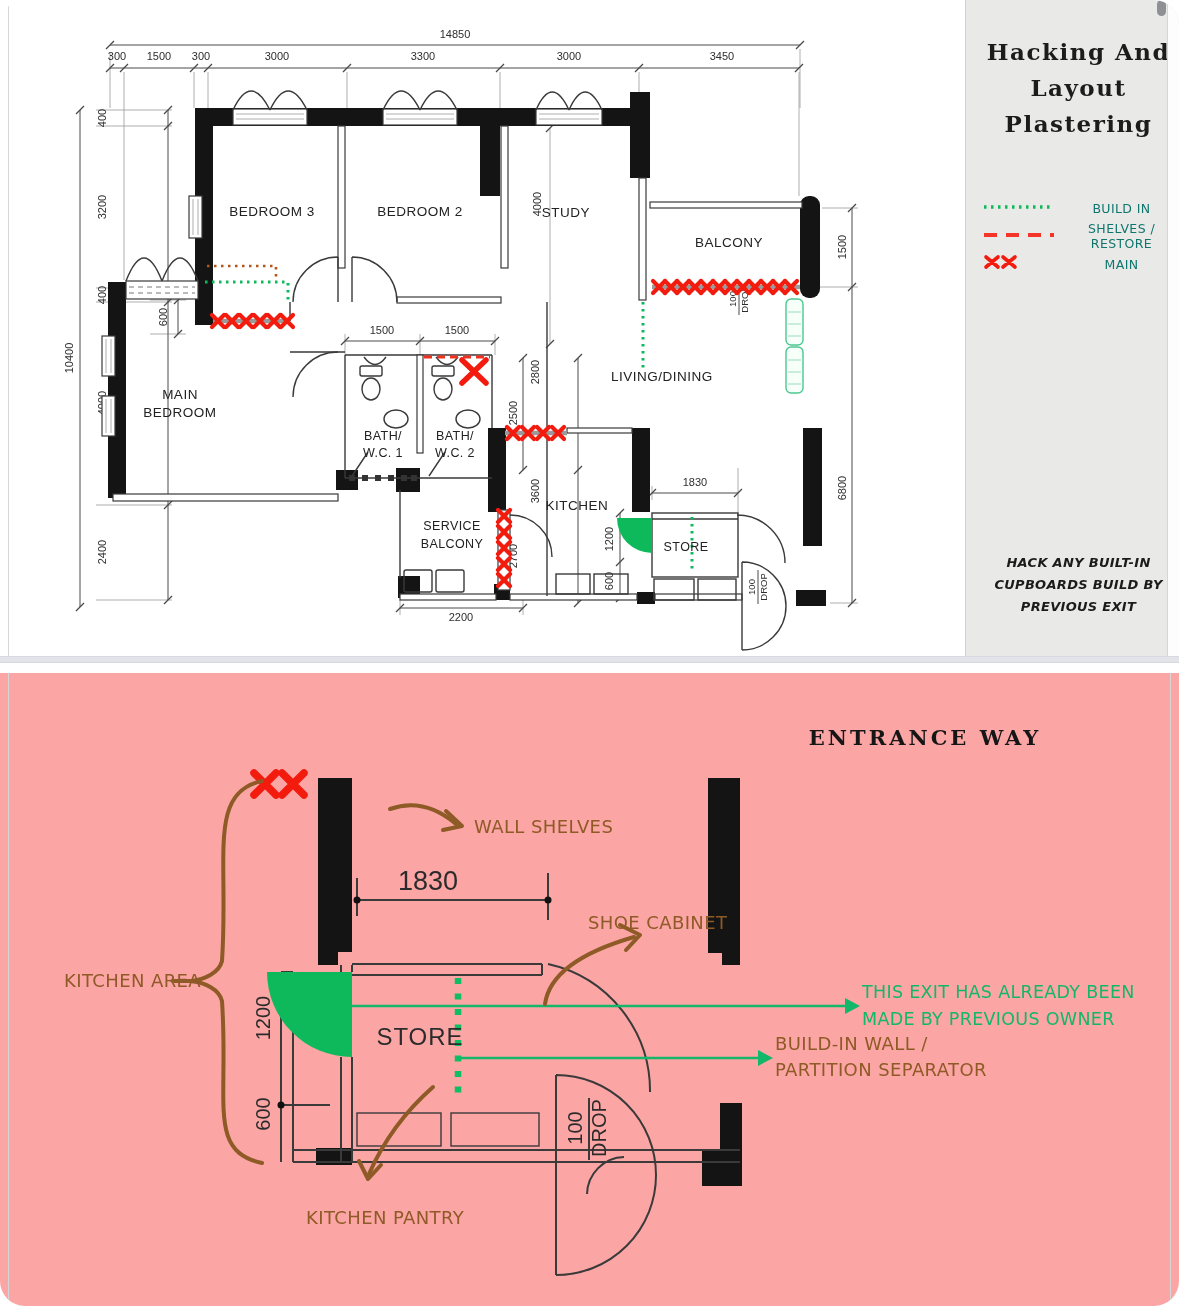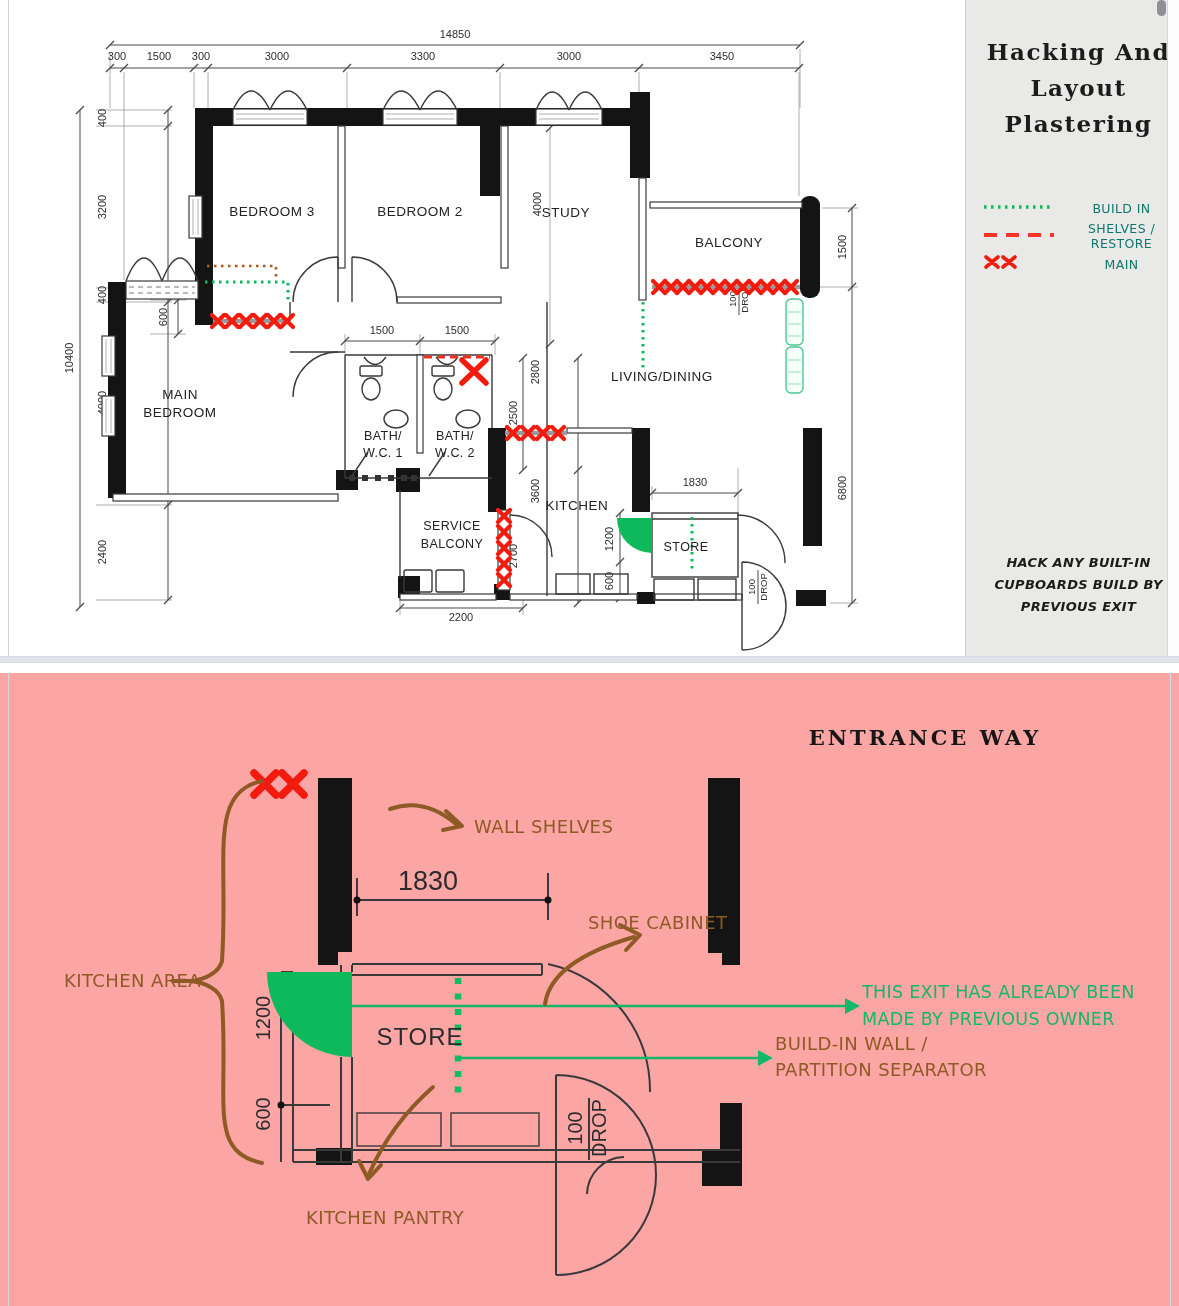--- a/index.html
+++ b/index.html
@@ -1,17 +1,17 @@
 <!DOCTYPE html>
 <html><head>
 <meta charset="utf-8">
 <style>
   html,body{margin:0;padding:0;background:#fff;}
   #app{position:relative;width:1179px;height:1306px;background:#fff;overflow:hidden;
-       font-family:"Liberation Sans",sans-serif;}
+       font-family:"Liberation Sans",sans-serif;border-radius:25px;}
   .edge{position:absolute;width:1px;background:#d6d6d6;}
   .top-sheet{position:absolute;left:0;top:0;width:941px;height:656px;background:#fff;}
   .sidebar{position:absolute;left:965px;top:0;width:225px;height:656px;background:#e9e9e7;
            border-left:1px solid #cfcfcf;}
   .right-strip{position:absolute;left:1167px;top:0;width:12px;height:656px;background:#fdfdfd;
            border-left:1px solid #d6d6d6;}
   .scroll-thumb{position:absolute;left:1157px;top:0;width:9px;height:16px;background:#8f8f96;
            border-radius:5px;z-index:5;}
   .divider{position:absolute;left:0;top:656px;width:1179px;height:7px;background:#e3e3ea;
            border-top:1px solid #d8d8e0;border-bottom:1px solid #d8d8e0;box-sizing:border-box;}

